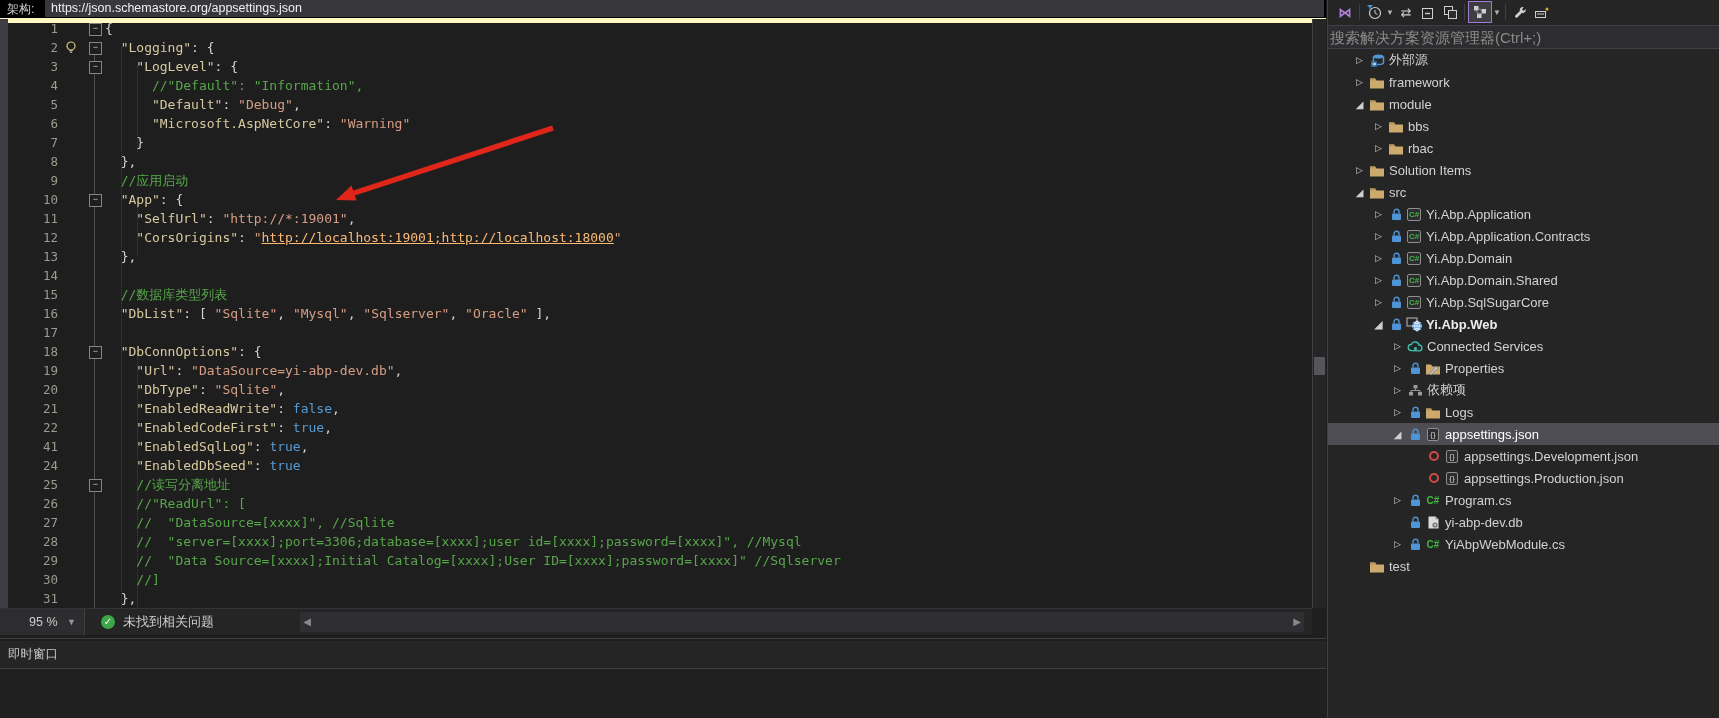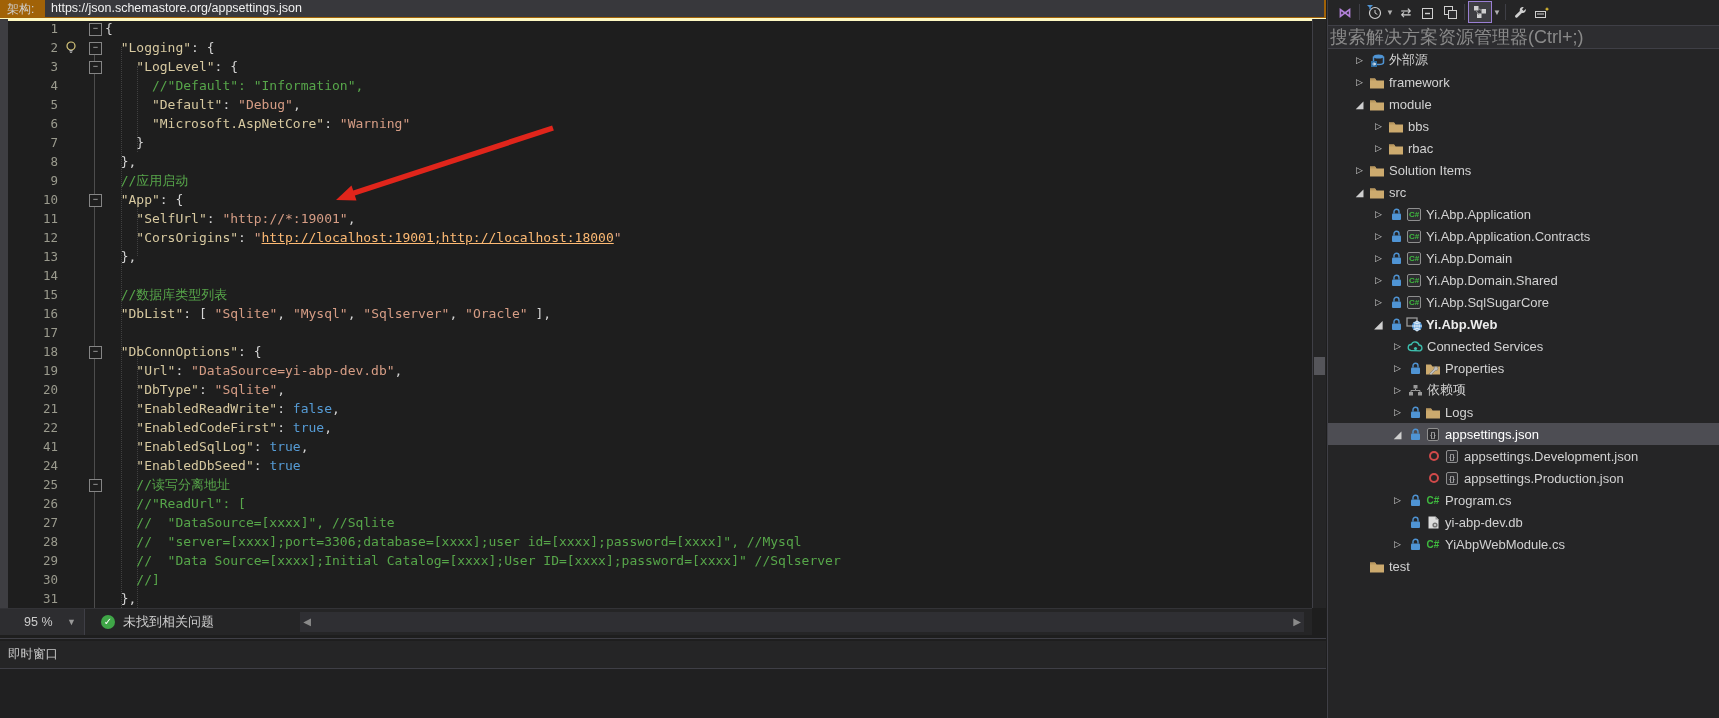--- a/index.html
+++ b/index.html
@@ -1,21 +1,21 @@
 <!DOCTYPE html>
 <html><head>
 <meta charset="utf-8">
 <style>
   html,body{margin:0;padding:0;background:#1e1e1e;}
   #app{position:relative;width:1719px;height:718px;background:#1e1e1e;overflow:hidden;
        font-family:"Liberation Sans",sans-serif;color:#cccccc;}
   
   #editor-pane{position:absolute;left:0;top:0;width:1326px;height:718px;background:#1e1e1e;}
-  #schema-bar{position:absolute;left:0;top:0;right:0;height:18px;background:#a16207;
-              border-bottom:3px solid #fef9c3;font-size:12px;line-height:18px;}
+  #schema-bar{position:absolute;left:0;top:0;right:0;height:18px;background:#000000;
+              border-bottom:5px solid #fef9c3;font-size:12px;line-height:18px;}
   #schema-label{position:absolute;left:7px;top:0;color:#d0d0d0;}
   #schema-url{position:absolute;left:45px;right:2px;top:0;height:17px;background:#38383c;
               color:#f0f0f0;padding-left:6px;font-size:12.5px;line-height:17px;white-space:nowrap;overflow:hidden;}
   #left-strip{position:absolute;left:0;top:19px;width:8px;height:589px;background:#3e3e42;}
   #code-area{position:absolute;left:0;top:19px;right:14px;height:589px;overflow:hidden;}
   .row{position:absolute;left:0;right:0;height:19px;}
   .ln{position:absolute;left:0;width:58px;text-align:right;color:#9b9b8e;
       font-family:"DejaVu Sans Mono",monospace;font-size:12.5px;line-height:19px;}
   .ct{position:absolute;left:105px;white-space:pre;font-family:"DejaVu Sans Mono",monospace;
       font-size:13px;line-height:19px;}
@@ -25,21 +25,21 @@
   .fold-box{position:absolute;left:89px;width:11px;height:11px;background:#1e1e1e;
             border:1px solid #858585;color:#c5c5c5;font-size:9px;line-height:9px;text-align:center;}
   .iguide{position:absolute;width:1px;border-left:1px dotted #404040;}
   #bulb{position:absolute;left:64px;top:21px;width:14px;height:14px;}
   #vscroll{position:absolute;right:0;top:19px;width:13px;height:589px;background:#252526;border-left:1px solid #3f3f46;}
   #vthumb{position:absolute;left:1px;right:1px;top:338px;height:18px;background:#55555a;}
   
   #status-row{position:absolute;left:0;right:14px;top:608px;height:26px;background:#252526;border-top:1px solid #333337;}
   #zoom-combo{position:absolute;left:0;top:0;width:84px;height:100%;background:#2d2d30;
               border-right:1px solid #3f3f46;font-size:12.5px;line-height:26px;}
-  #zoom-combo .val{padding-left:24px;}
+  #zoom-combo .val{padding-left:14px;margin-left:15px;}
   #zoom-combo .dd{position:absolute;right:8px;top:0;color:#999;font-size:9px;}
   #health-icon{position:absolute;left:101px;top:6px;width:14px;height:14px;border-radius:50%;
                background:#3fa647;color:#fff;font-size:10px;line-height:14px;text-align:center;}
   #health-text{position:absolute;left:123px;top:0;font-size:13px;line-height:26px;color:#cfcfcf;}
   #hscroll{position:absolute;left:300px;right:8px;top:3px;height:20px;background:#2f2f33;}
   .harrow{position:absolute;top:0;width:14px;height:20px;color:#8a8a8a;font-size:10px;line-height:20px;text-align:center;background:#2f2f33;}
   
   #imm-divider{position:absolute;left:0;right:0;top:638px;height:1px;background:#3f3f46;}
   #imm-header{position:absolute;left:0;right:0;top:641px;height:27px;background:#252526;
               border-bottom:1px solid #3f3f46;font-size:12.5px;line-height:27px;}
@@ -50,21 +50,21 @@
   
   #sol-exp{position:absolute;left:1327px;top:0;width:392px;height:718px;background:#252526;border-left:1px solid #3f3f46;}
   #se-toolbar{position:absolute;left:0;top:0;right:0;height:24px;display:flex;align-items:center;padding-left:6px;}
   .tbtn{position:relative;width:22px;height:20px;display:flex;align-items:center;justify-content:center;color:#cfcfcf;}
   .tbtn.active{background:#3e3e42;border:1px solid #9a7fd4;}
   .tsep{width:1px;height:16px;background:#3f3f46;margin:0 3px;}
   .tdd{color:#b0b0b0;font-size:8px;width:10px;text-align:center;}
   #se-search{position:absolute;left:0;right:0;top:25px;height:22px;background:#2d2d30;
              border-top:1px solid #3f3f46;border-bottom:1px solid #3f3f46;}
   #se-search input{width:100%;height:100%;box-sizing:border-box;background:transparent;border:none;outline:none;
-             color:#c0c0c0;font-family:"Liberation Sans",sans-serif;font-size:18px;}
+             color:#c0c0c0;font-family:"Liberation Sans",sans-serif;font-size:15px;}
   #se-search input::placeholder{color:#8a8a8a;opacity:1;}
   #se-tree{position:absolute;left:0;right:0;top:49px;bottom:0;overflow:hidden;}
   .trow{position:relative;height:22px;display:flex;align-items:center;font-size:13px;color:#d2d2d2;white-space:nowrap;}
   .trow.sel{background:#4d4d53;color:#ffffff;}
   .trow.bold{font-weight:bold;color:#ececec;}
   .exp{width:17px;text-align:center;color:#cfcfcf;font-size:9px;flex:none;}
   .exp.open{font-size:10px;}
   .ticon{width:18px;flex:none;display:flex;align-items:center;justify-content:center;}
   .csbox{border:1px solid #8f8f8f;background:#2d2d30;color:#3fba3f;font-size:8px;font-weight:bold;
          padding:1px 1px;line-height:9px;border-radius:2px;}

